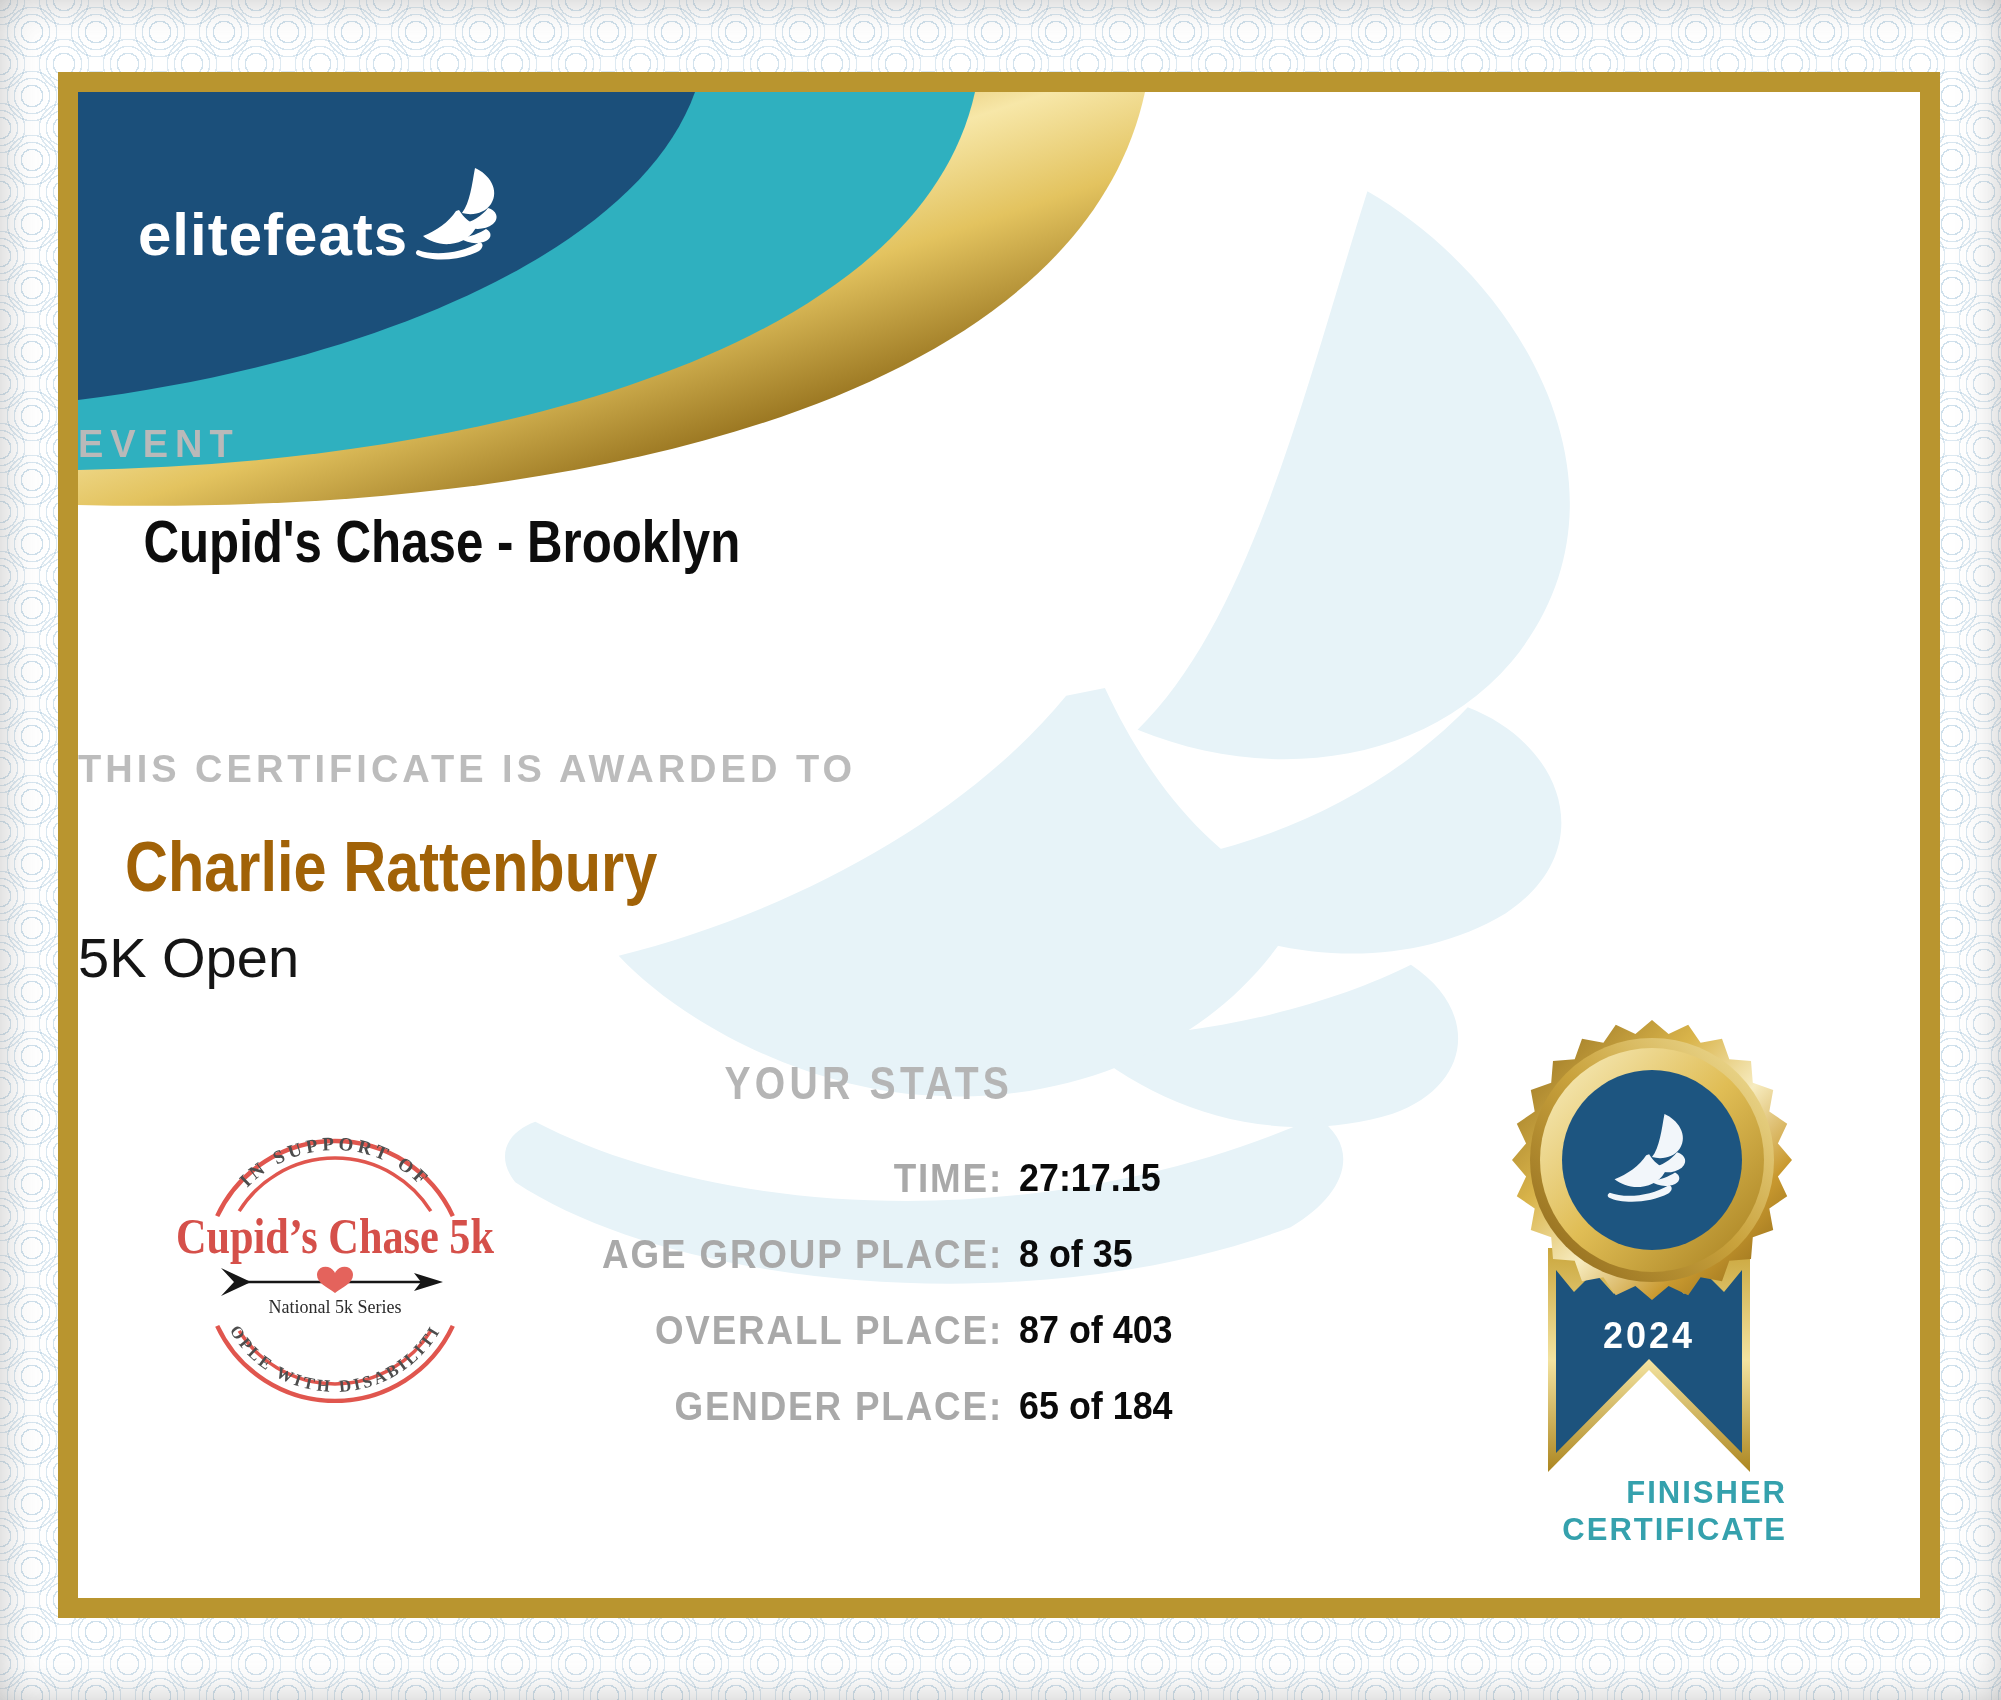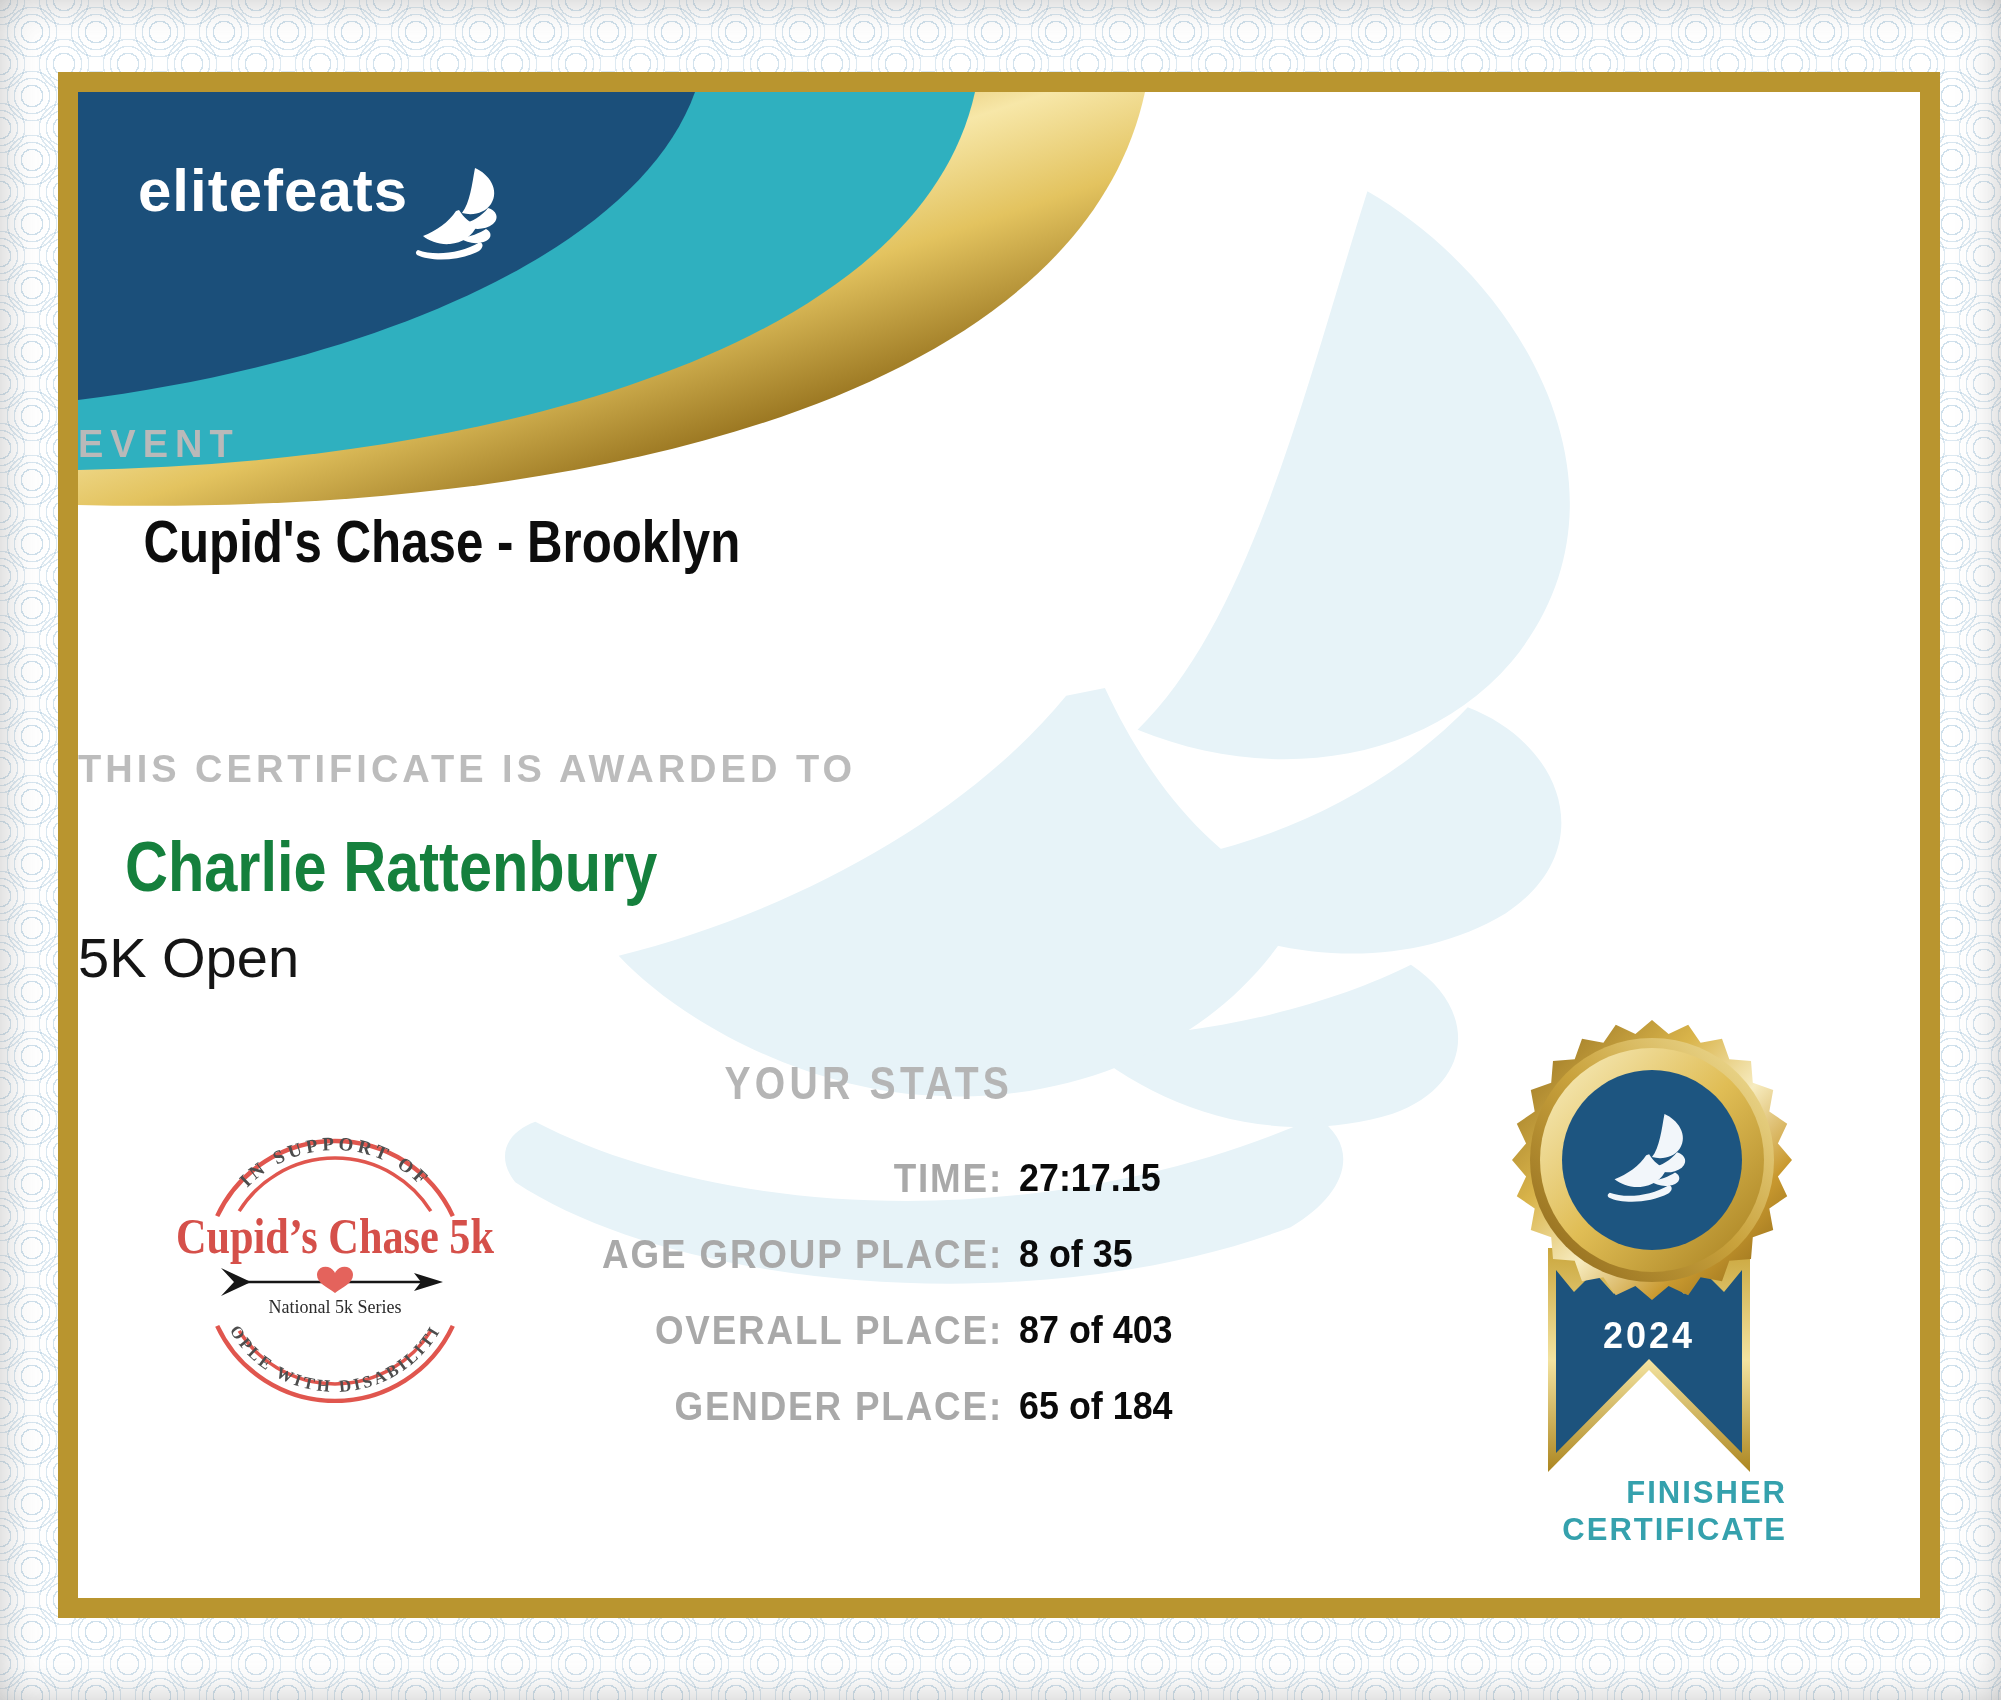--- a/index.html
+++ b/index.html
@@ -25,32 +25,32 @@
   }
   .abs{position:absolute;}
   .centerline{left:0;width:1904px;text-align:left;line-height:1;}
   .squish{display:inline-block;transform-origin:center;}
   .sx82{transform:scaleX(.82);}
   .sx85{transform:scaleX(.85);}
   .gray-h{color:#b9b9b9;font-weight:700;}
   .event-label{top:333px;font-size:38px;letter-spacing:7px;}
   .event-name{top:420px;font-size:60px;font-weight:700;color:#0d0d0d;}
   .awarded{top:658px;font-size:38px;letter-spacing:4px;color:#bcbcbc;font-weight:700;}
-  .name{top:740px;font-size:70px;font-weight:700;color:#15803d;}
+  .name{top:740px;font-size:70px;font-weight:700;color:#a16207;}
   .division{top:838px;font-size:56px;font-weight:400;color:#151515;}
   .your-stats{top:968px;left:0;width:1582px;text-align:center;font-size:46px;
     letter-spacing:5px;color:#b5b5b5;font-weight:700;line-height:1;}
   .stats{top:1062px;left:0;display:grid;grid-template-columns:925px auto;
     column-gap:16px;row-gap:28px;align-items:center;}
   .stat-label{font-size:40px;font-weight:700;color:#a9a9a9;letter-spacing:2px;
     text-align:right;transform:scaleX(.92);transform-origin:right center;line-height:1.2;}
   .stat-value{font-size:39px;font-weight:700;color:#0a0a0a;
     transform:scaleX(.92);transform-origin:left center;line-height:1.2;}
   .logo{left:60px;top:64px;display:flex;align-items:flex-start;z-index:6;}
-  .logo-text{color:#ffffff;font-size:60px;font-weight:700;letter-spacing:1px;}
+  .logo-text{color:#ffffff;font-size:60px;font-weight:700;letter-spacing:1px;margin-top:44px;}
   .finisher{left:1429px;top:1382px;width:280px;text-align:right;
     color:#35a1ad;font-weight:700;font-size:31px;line-height:1.2;letter-spacing:2px;}
   svg{display:block;}
 </style>
 </head>
 <body>
 
 <svg width="0" height="0" aria-hidden="true">
   <defs>
     <g id="wingfoot">

